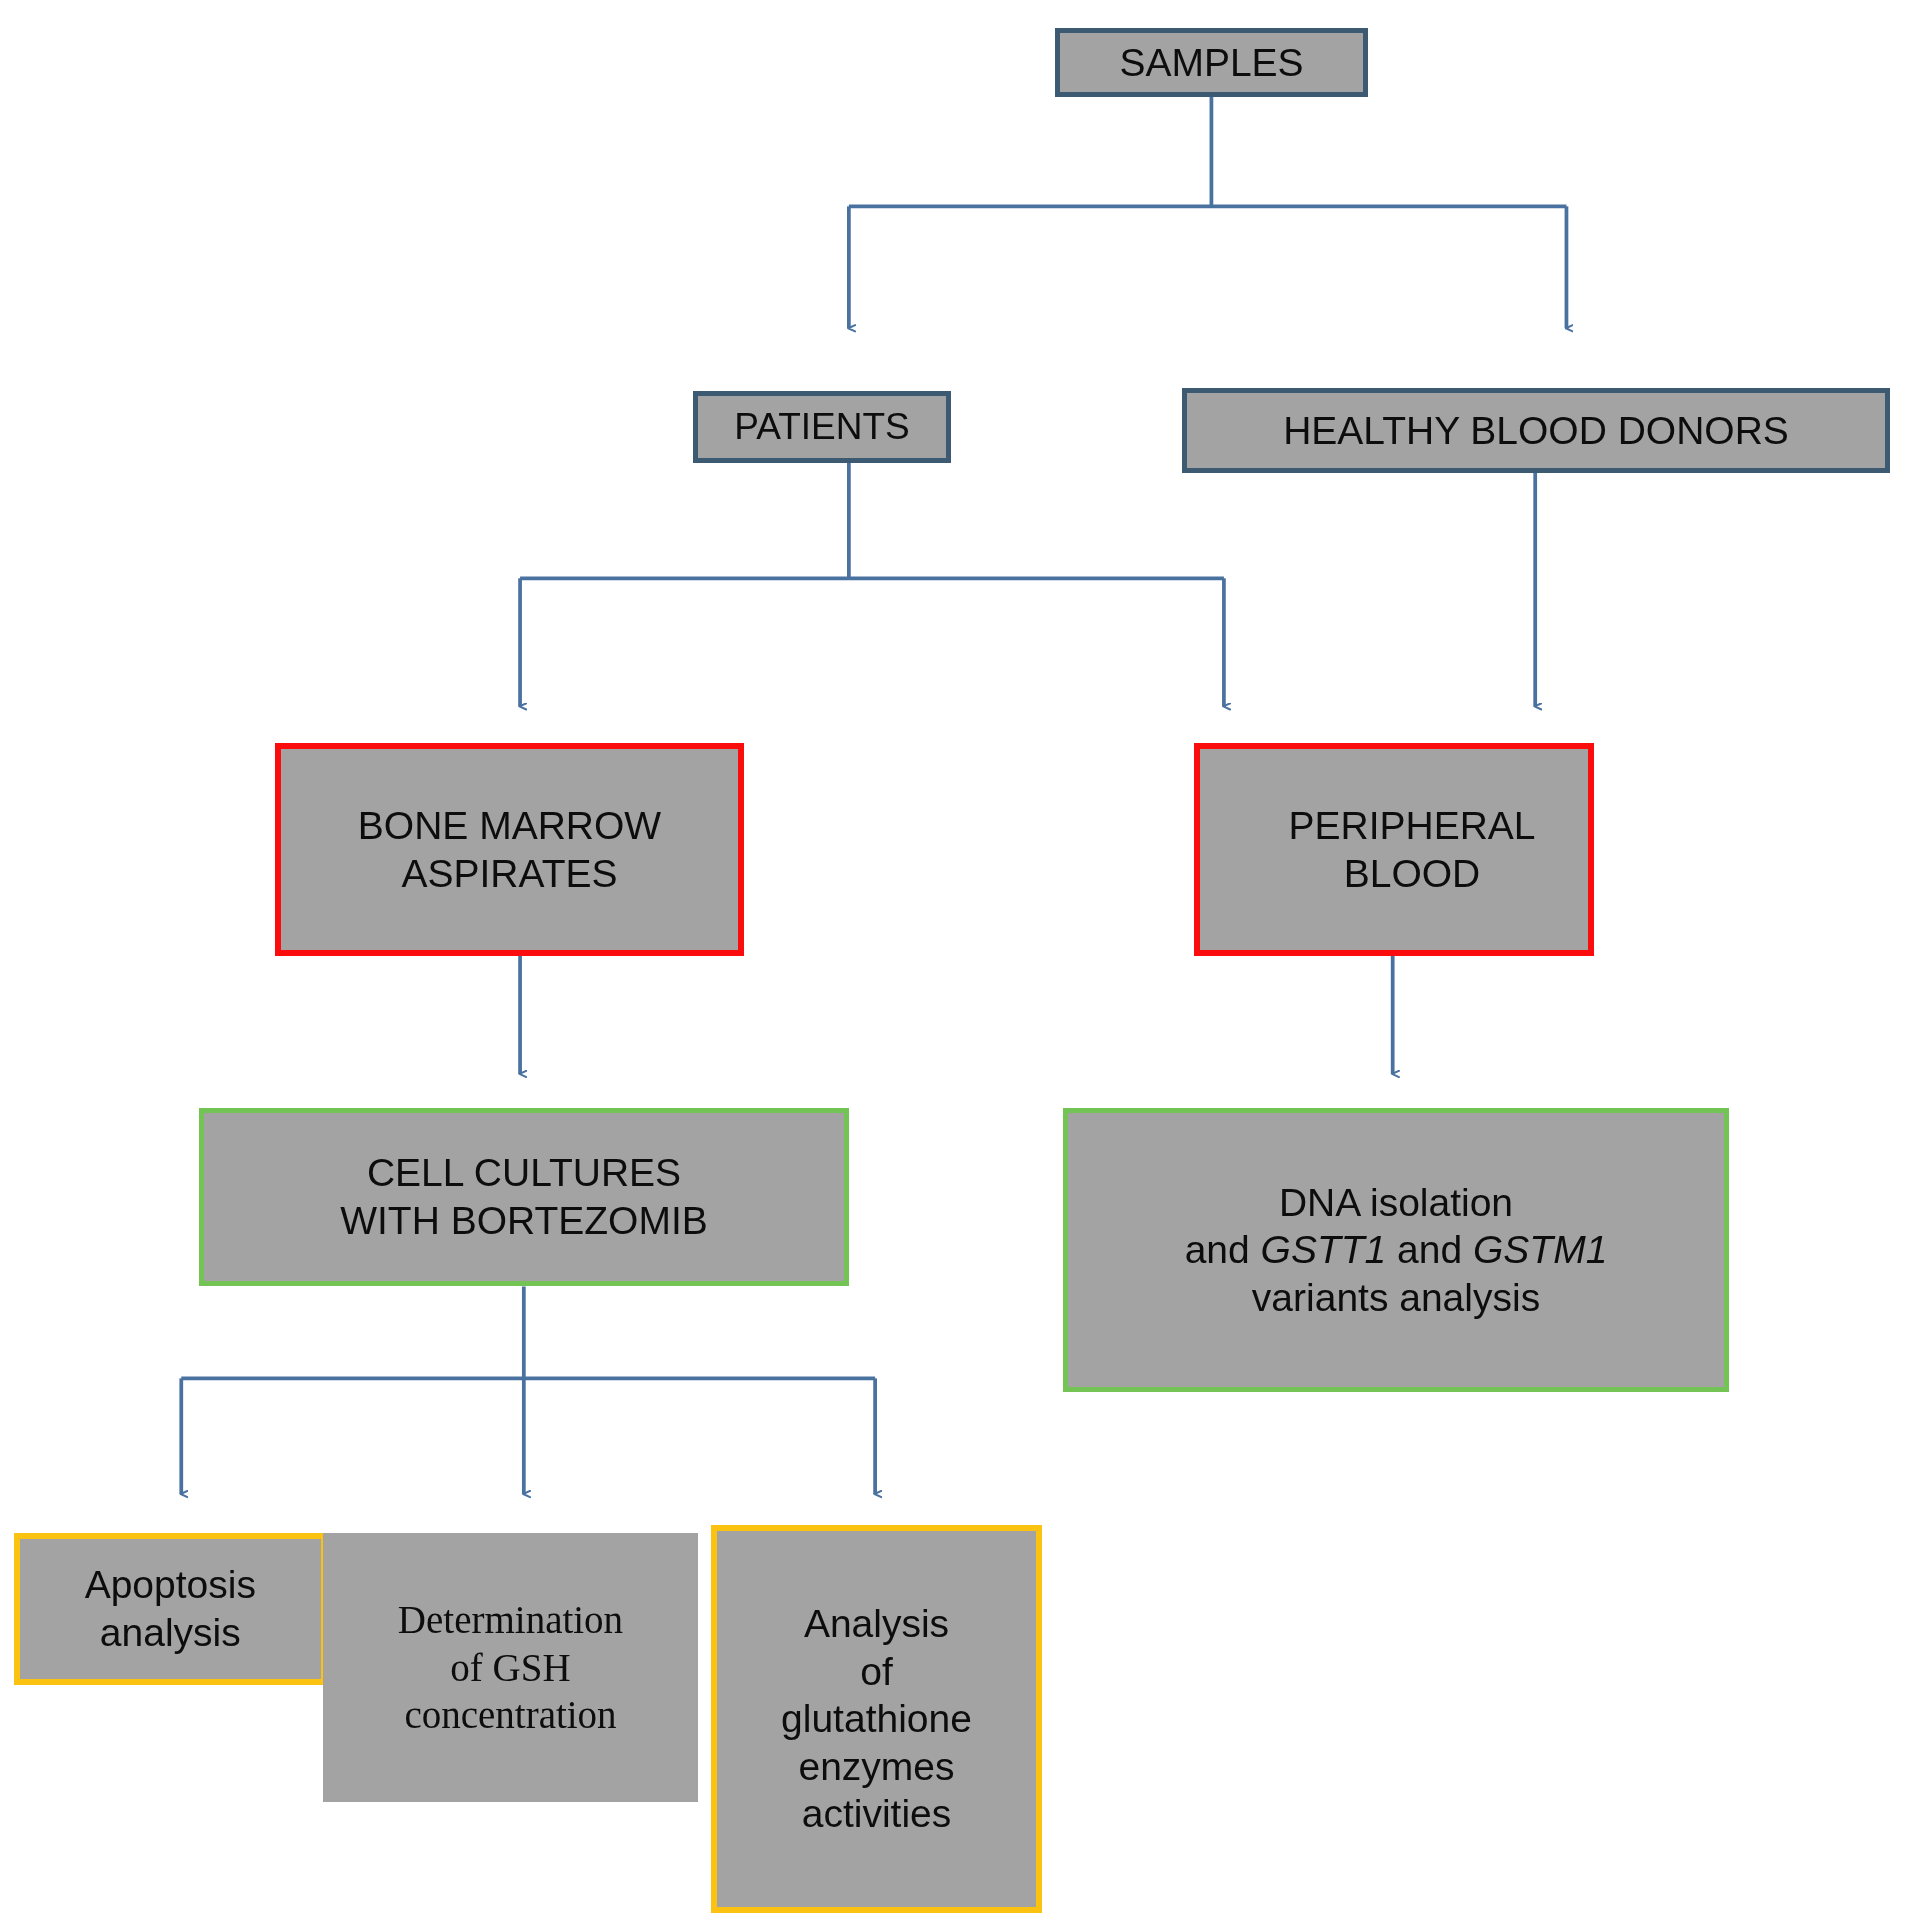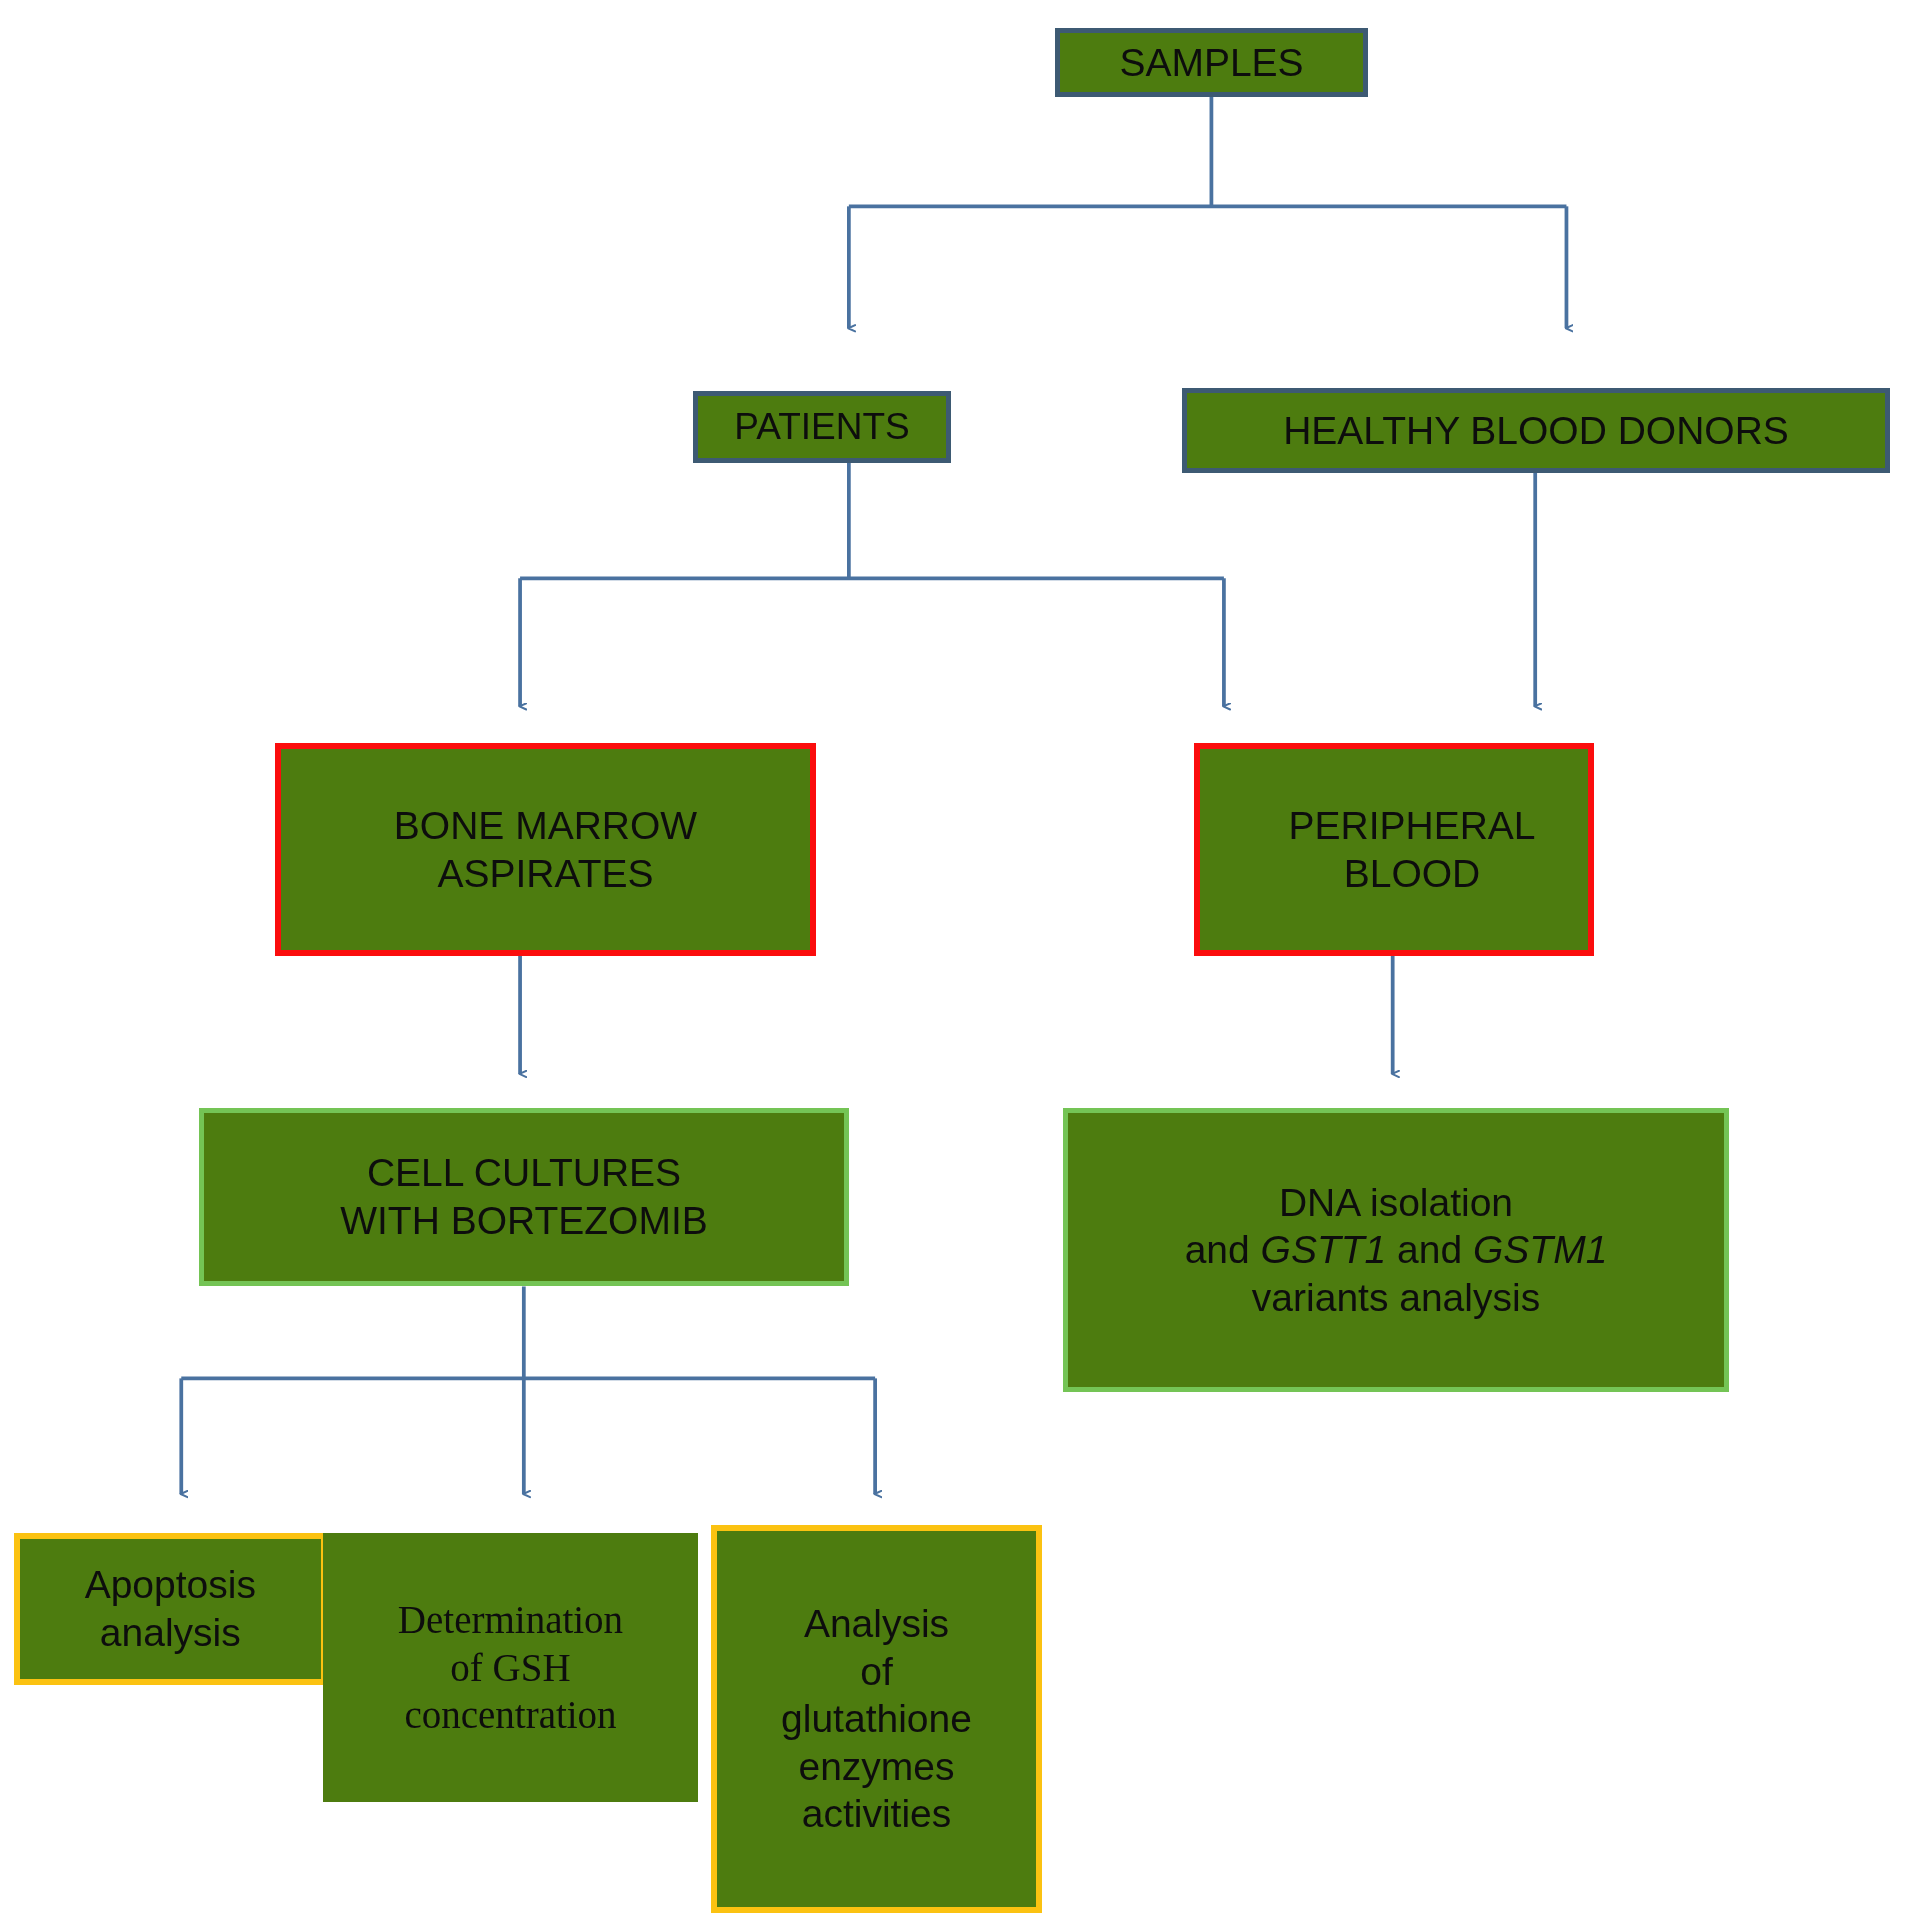--- a/index.html
+++ b/index.html
@@ -14,21 +14,21 @@
   #canvas {
     position: relative;
     width: 1914px;
     height: 1926px;
     background: #ffffff;
     overflow: hidden;
   }
   .node {
     position: absolute;
     box-sizing: border-box;
-    background: #4d7c0f;
+    background: #a3a3a3;
     display: flex;
     align-items: center;
     justify-content: flex-end;
     text-align: center;
     line-height: 1.22;
     color: #0d0d0d;
   }
   .node .txt {
     display: block;
     width: 100%;
@@ -107,21 +107,21 @@
   </div>
 
   <div class="node nav-box" style="left:693px; top:391px; width:258px; height:72px; font-size:37px;">
     <span class="txt">PATIENTS</span>
   </div>
 
   <div class="node nav-box" style="left:1182px; top:388px; width:708px; height:85px; font-size:39px;">
     <span class="txt">HEALTHY BLOOD DONORS</span>
   </div>
 
-  <div class="node red-box" style="left:275px; top:743px; width:541px; height:213px; font-size:39px;">
+  <div class="node red-box" style="left:275px; top:743px; width:469px; height:213px; font-size:39px;">
     <span class="txt">BONE MARROW
 ASPIRATES</span>
   </div>
 
   <div class="node red-box" style="left:1194px; top:743px; width:400px; height:213px; font-size:39px;padding-left:36px;">
     <span class="txt">PERIPHERAL
 BLOOD</span>
   </div>
 
   <div class="node green-box" style="left:199px; top:1108px; width:650px; height:178px; font-size:39px;">

